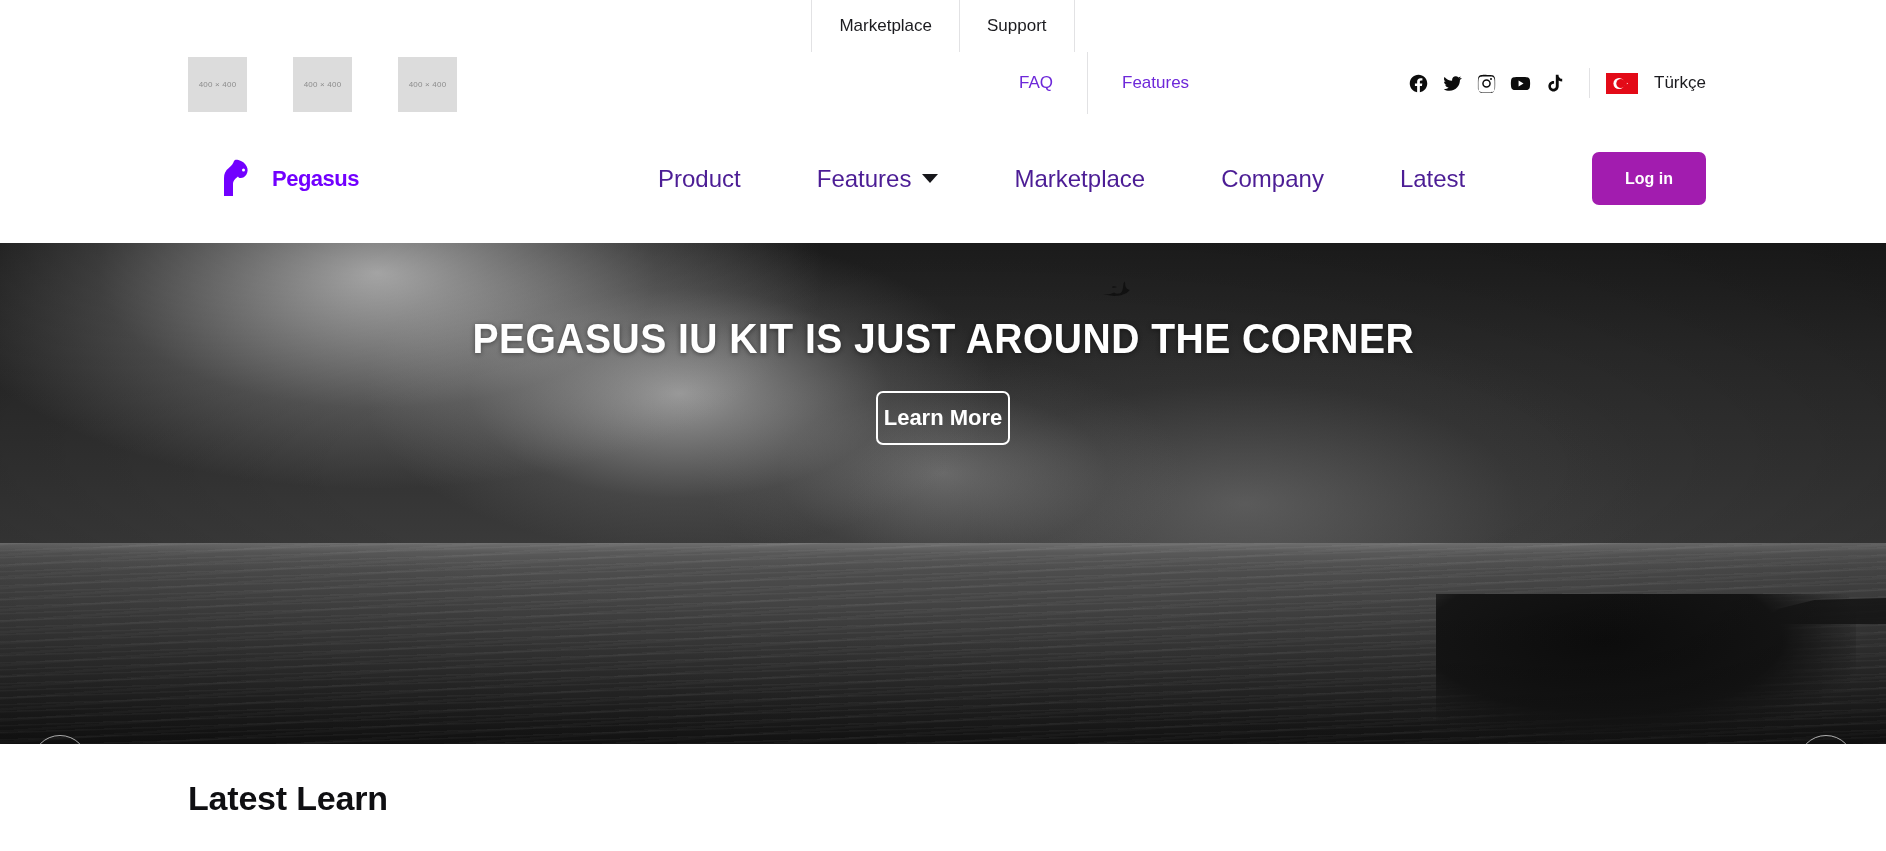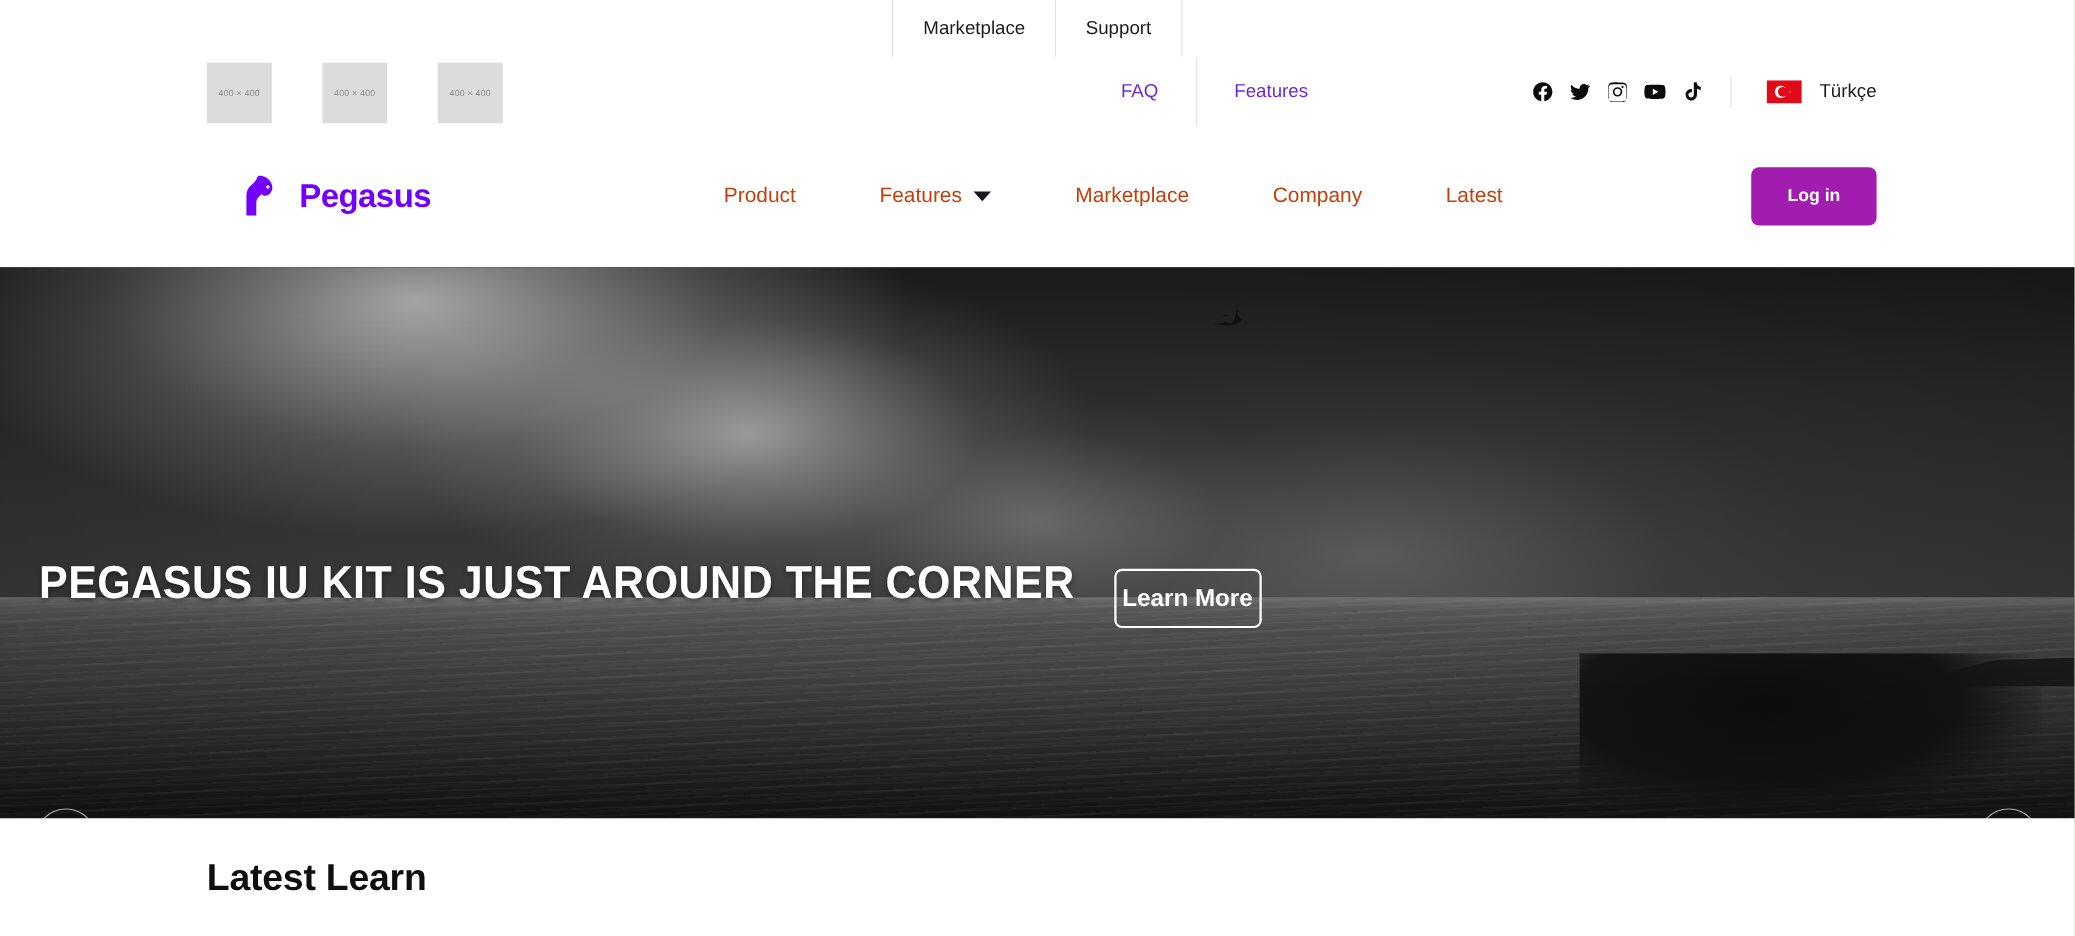--- a/index.html
+++ b/index.html
@@ -101,21 +101,21 @@
     width: 21px;
     height: 21px;
     display: block;
     cursor: pointer;
     fill: #0c0c0c;
   }
   .lang {
     display: flex;
     align-items: center;
     gap: 16px;
-    padding-left: 32px;
+    padding-left: 16px;
     border-left: 1px solid #e2e2e4;
     height: 30px;
     cursor: pointer;
   }
   .flag {
     width: 32px;
     height: 21px;
     display: block;
   }
   .lang-label { font-size: 17px; color: #1b1b1f; }
@@ -131,39 +131,39 @@
   .brand {
     position: absolute;
     left: 222px;
     display: flex;
     align-items: center;
     gap: 12px;
     cursor: pointer;
   }
   .brand-mark { width: 38px; height: 42px; display: block; }
   .brand-name {
-    font-size: 30px;
+    font-size: 22px;
     font-weight: 700;
     color: #7200ff;
     letter-spacing: -.5px;
   }
 
   .nav-items {
     position: absolute;
     left: 620px;
     display: flex;
     align-items: center;
   }
   .nav-item {
     display: flex;
     align-items: center;
     gap: 11px;
     padding: 0 38px;
-    font-size: 19px;
-    color: #c2410c;
+    font-size: 24px;
+    color: #4c1d95;
     text-decoration: none;
     white-space: nowrap;
     cursor: pointer;
     justify-content: flex-end;
   }
   .caret {
     width: 0; height: 0;
     border-left: 8px solid transparent;
     border-right: 8px solid transparent;
     border-top: 9px solid #16161a;
@@ -233,20 +233,21 @@
   }
   .hero-vignette {
     position: absolute; inset: 0;
     background: radial-gradient(ellipse 90% 80% at 50% 45%, rgba(0,0,0,0) 35%, rgba(0,0,0,.35) 100%);
   }
 
   .hero-content {
     position: absolute;
     inset: 0;
     display: flex;
+    flex-direction: column;
     align-items: center;
     justify-content: flex-start;
     padding-top: 72px;
   }
   .hero-title {
     color: #ffffff;
     font-size: 42px;
     font-weight: 700;
     letter-spacing: .5px;
     text-align: center;

